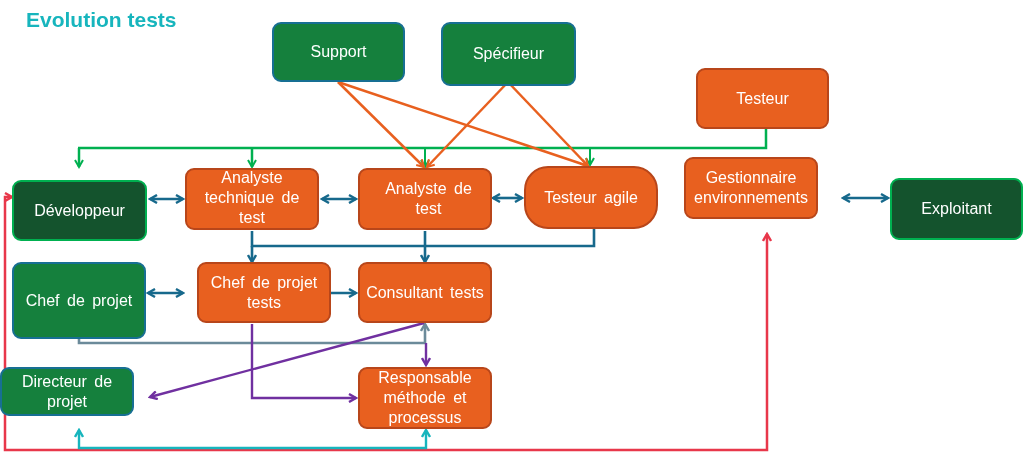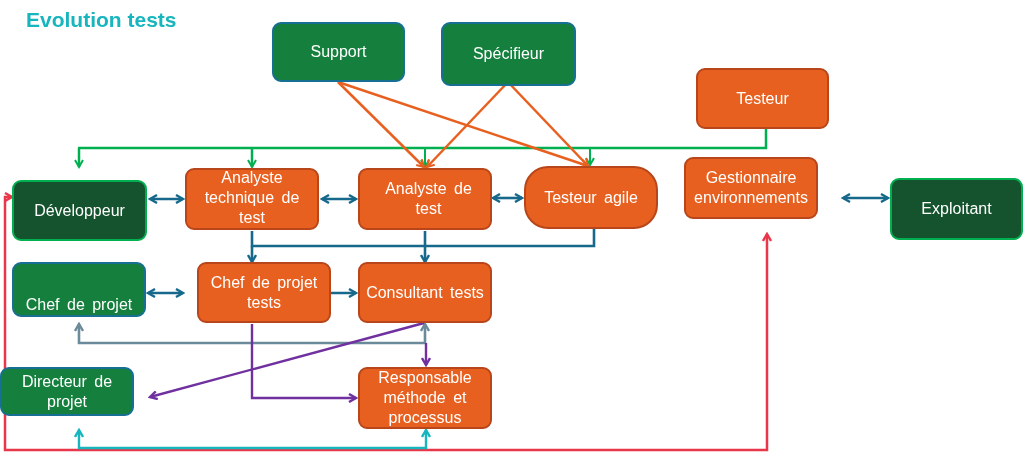--- a/index.html
+++ b/index.html
@@ -99,21 +99,21 @@
 <div class="box orange" style="left:524px;top:166px;width:134px;height:63px;border-radius:24px;">
     <span>Testeur agile</span>
   </div>
 <div class="box orange" style="left:684px;top:157px;width:134px;height:62px;">
     <span>Gestionnaire environnements</span>
   </div>
 <div class="box green" style="left:890px;top:166px;width:133px;height:62px;">
     <span>Exploitant</span>
   </div>
 
-<div class="box blue" style="left:12px;top:262px;width:134px;height:55px;align-items:flex-end;">
+<div class="box blue" style="left:12px;top:262px;width:134px;height:77px;">
     <span>Chef de projet</span>
   </div>
 <div class="box orange" style="left:197px;top:262px;width:134px;height:61px;">
     <span>Chef de projet tests</span>
   </div>
 <div class="box orange" style="left:358px;top:262px;width:134px;height:61px;">
     <span>Consultant tests</span>
   </div>
 
 <div class="box blue" style="left:0;top:367px;width:134px;height:49px;justify-content:center;">

